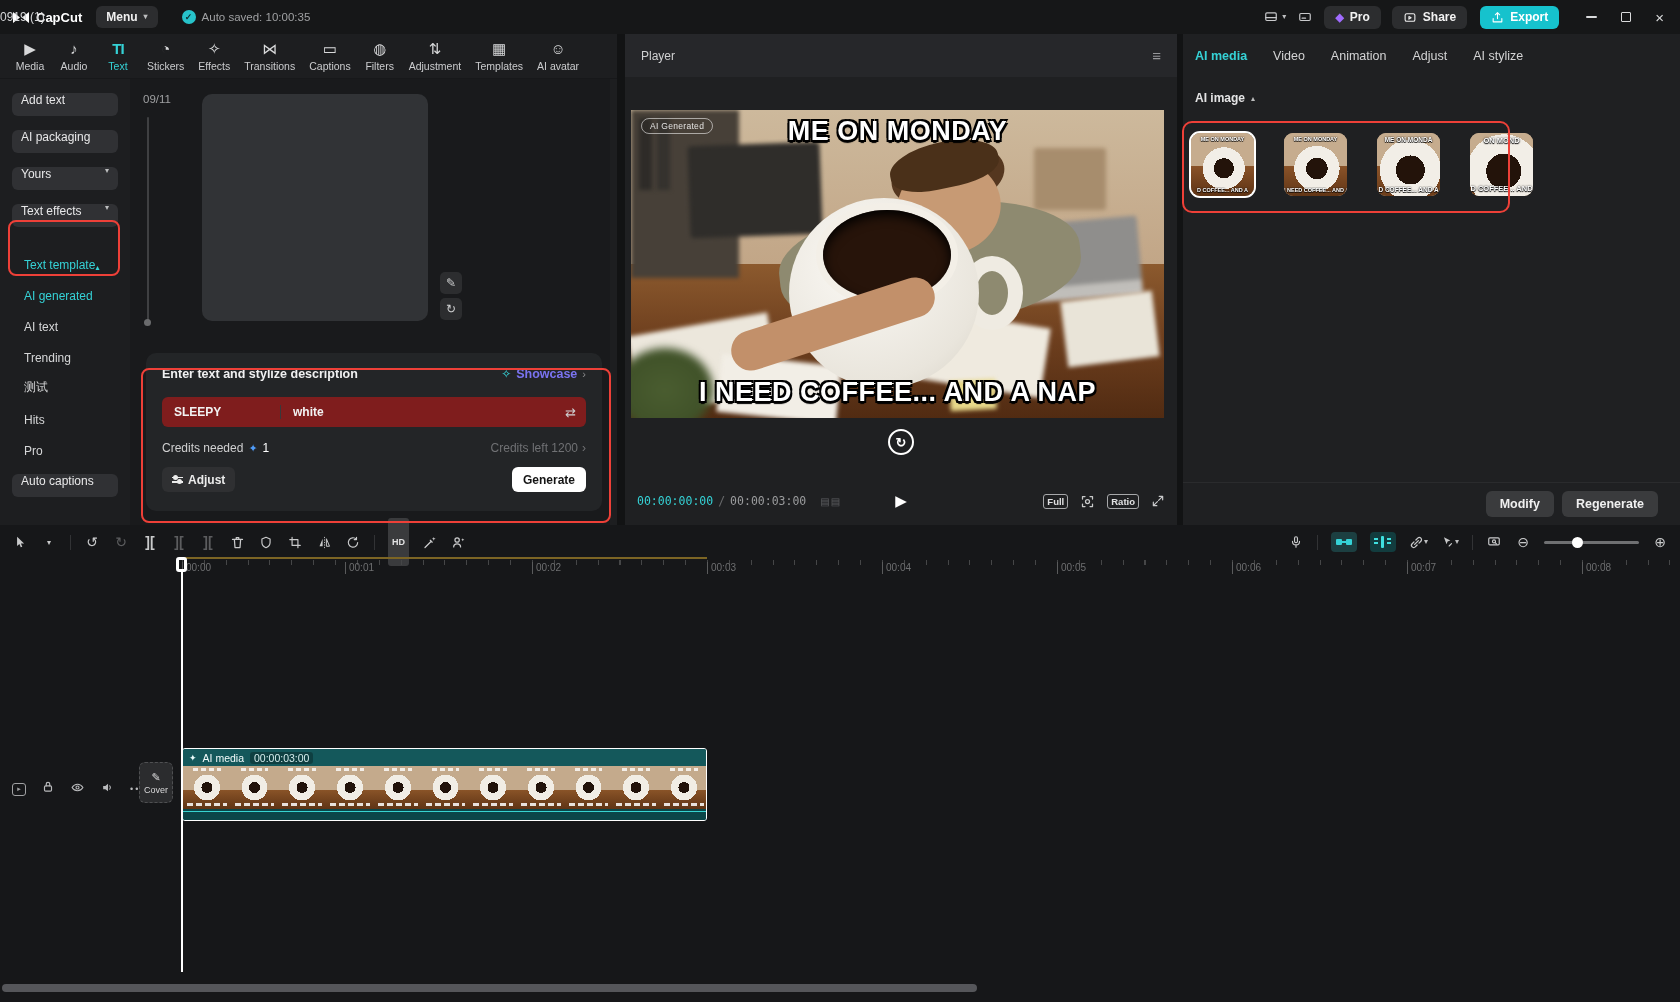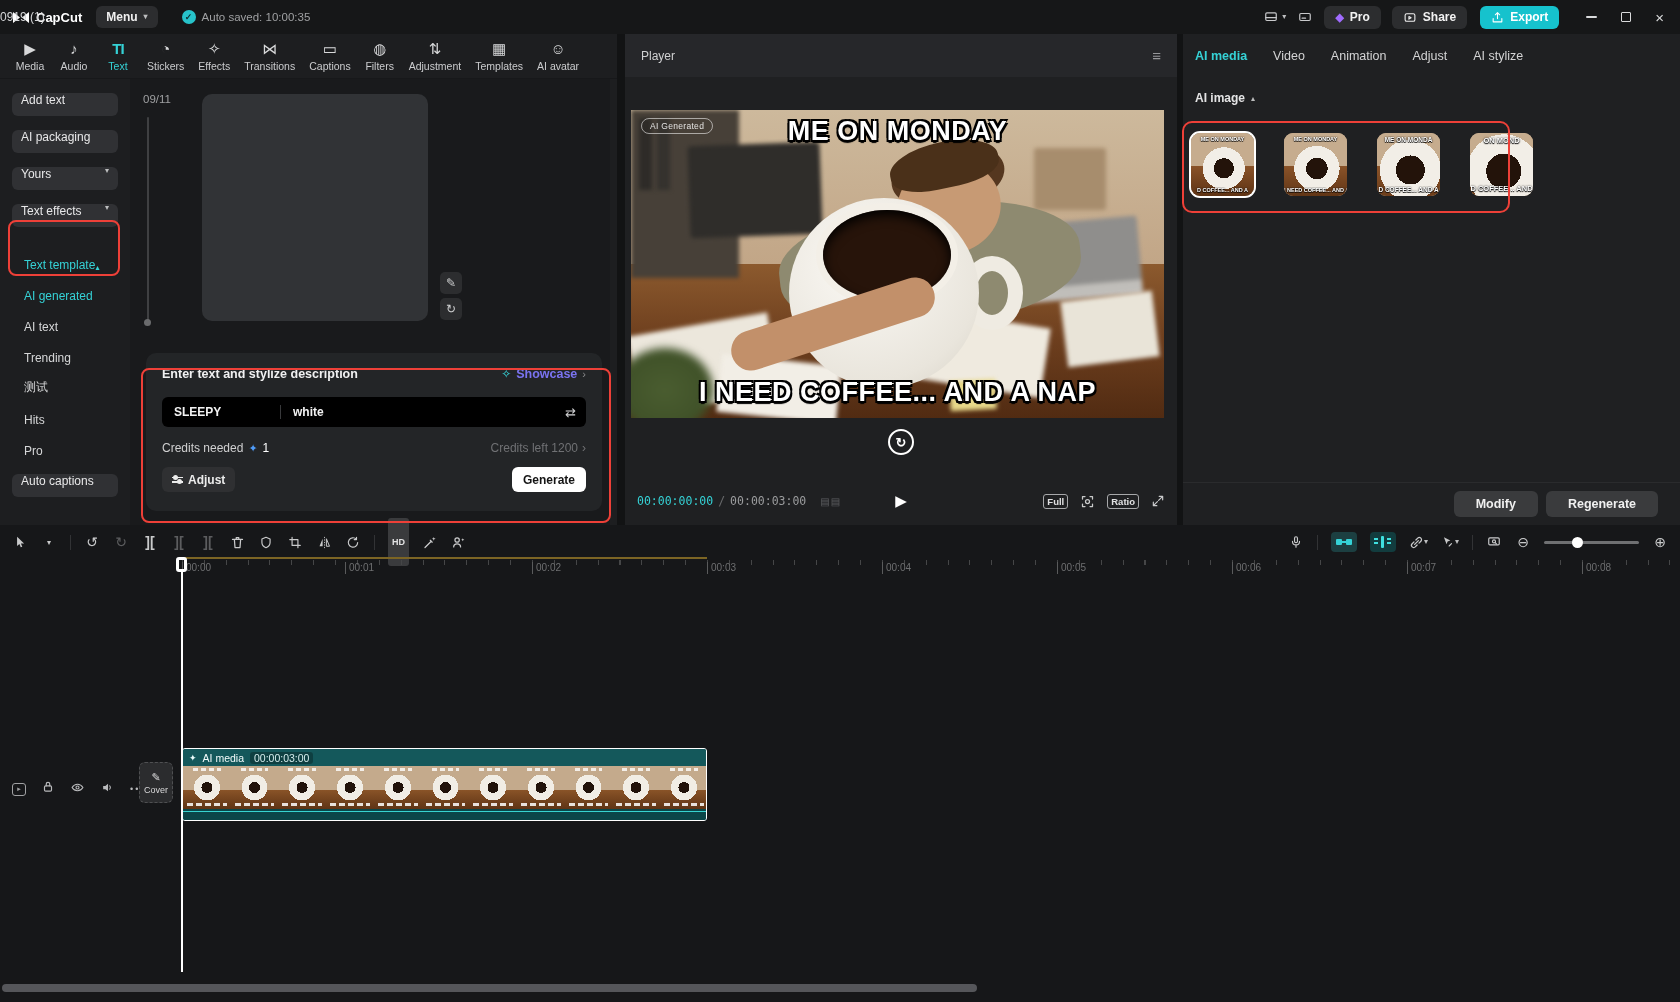--- a/index.html
+++ b/index.html
@@ -56,21 +56,21 @@
 .tpl-preview{position:absolute;left:72px;top:15px;width:226px;height:227px;border-radius:10px;background:#313336}
 .tpl-act{position:absolute;width:22px;height:22px;border-radius:5px;background:#2c2d2f;color:#cfd0d1;display:flex;align-items:center;justify-content:center;font-size:12px}
 
 .form-card{position:absolute;left:146px;top:319px;width:456px;height:158px;background:#232527;border-radius:10px;padding:14px 16px}
 .form-title-row{display:flex;align-items:center;justify-content:space-between}
 .form-title{font-size:12.5px;font-weight:700;color:#f0f0f1}
 .showcase{display:flex;align-items:center;gap:5px;font-size:12.5px}
 .showcase .sp{color:#35d2d6;font-size:12px}
 .showcase .lb{color:#7a73f0;font-weight:700}
 .showcase .ar{color:#8a8b8d;font-size:11px}
-.input-row{margin-top:16px;height:30px;background:#000000;border-radius:6px;display:flex;align-items:center}
+.input-row{margin-top:16px;height:30px;background:#7f1d1d;border-radius:6px;display:flex;align-items:center}
 .inp-text{width:118px;padding-left:12px;font-size:12px;font-weight:700;color:#f2f2f2}
 .inp-div{width:1px;height:14px;background:#38393b}
 .inp-effect{flex:1;padding-left:12px;font-size:12px;font-weight:700;color:#f2f2f2}
 .shuffle{padding-right:10px;color:#cfd0d1;font-size:13px}
 .credits-row{margin-top:14px;display:flex;align-items:center;justify-content:space-between}
 .cr-left{display:flex;align-items:center;gap:5px;font-size:12px;color:#d0d0d1}
 .cr-star{color:#4f9cf8;font-size:11px}
 .cr-val{color:#fff}
 .cr-right{display:flex;align-items:center;gap:4px;font-size:12px;color:#707174}
 .btn-row{margin-top:12px;display:flex;align-items:center;justify-content:space-between}
@@ -115,21 +115,21 @@
  radial-gradient(circle at 52% 56%,#23130a 0 10px,#f2eee7 10px 21px,rgba(0,0,0,0) 21px),
  linear-gradient(180deg,#c6ac8e 0 52%,#8a5329 52%,#5e3314 100%)}
 .thumb:nth-of-type(2) .t-art{transform:scale(1.08)}
 .thumb:nth-of-type(3) .t-art{transform:scale(1.45)}
 .thumb:nth-of-type(4) .t-art{transform:scale(1.75)}
 .t-top,.t-bot{position:absolute;left:0;right:0;text-align:center;font-weight:700;color:#fff;font-size:5.5px;text-shadow:0 0 2px #000,0 1px 1px #000;white-space:nowrap;overflow:hidden}
 .t-top{top:3px}.t-bot{bottom:3px}
 .thumb:nth-of-type(3) .t-top,.thumb:nth-of-type(3) .t-bot{font-size:6.5px}
 .thumb:nth-of-type(4) .t-top,.thumb:nth-of-type(4) .t-bot{font-size:7.5px}
 .rp-foot{position:absolute;left:0;right:0;bottom:0;height:43px;border-top:1px solid #2a2b2d;display:flex;align-items:center;justify-content:flex-end;gap:8px;padding-right:22px}
-.rp-btn{height:26px;background:#3a3b3d;border:none;border-radius:6px;color:#f0f0f0;font-size:12.5px;font-weight:700;padding:0 22px;font-family:inherit}
+.rp-btn{height:26px;background:#3a3b3d;border:none;border-radius:6px;color:#f0f0f0;font-size:12.5px;font-weight:700;padding:0 14px;font-family:inherit}
 
 .timeline{position:absolute;left:0;top:525px;width:1680px;height:477px;background:#161719}
 .tl-toolbar{position:absolute;left:0;right:0;top:2px;height:30px;display:flex;align-items:center;justify-content:space-between;padding:0 12px}
 .tl-group{display:flex;align-items:center;gap:13px;color:#c9cacb}
 .tli{display:flex;align-items:center;justify-content:center;min-width:16px;font-size:14px;color:#c9cacb;cursor:pointer}
 .tli.dim{color:#5c5d5f}
 .tl-div{width:1px;height:15px;background:#323335}
 .hd-badge{background:#3a3b3d;border-radius:3px;font-size:9px;font-weight:700;color:#e2e2e3;padding:19px 4px}
 .snapbox{width:26px;height:20px;border-radius:4px;background:#1c3f41;display:flex;align-items:center;justify-content:center;color:#35d2d6}
 .snap1 i{display:block;width:16px;height:6px;position:relative}

